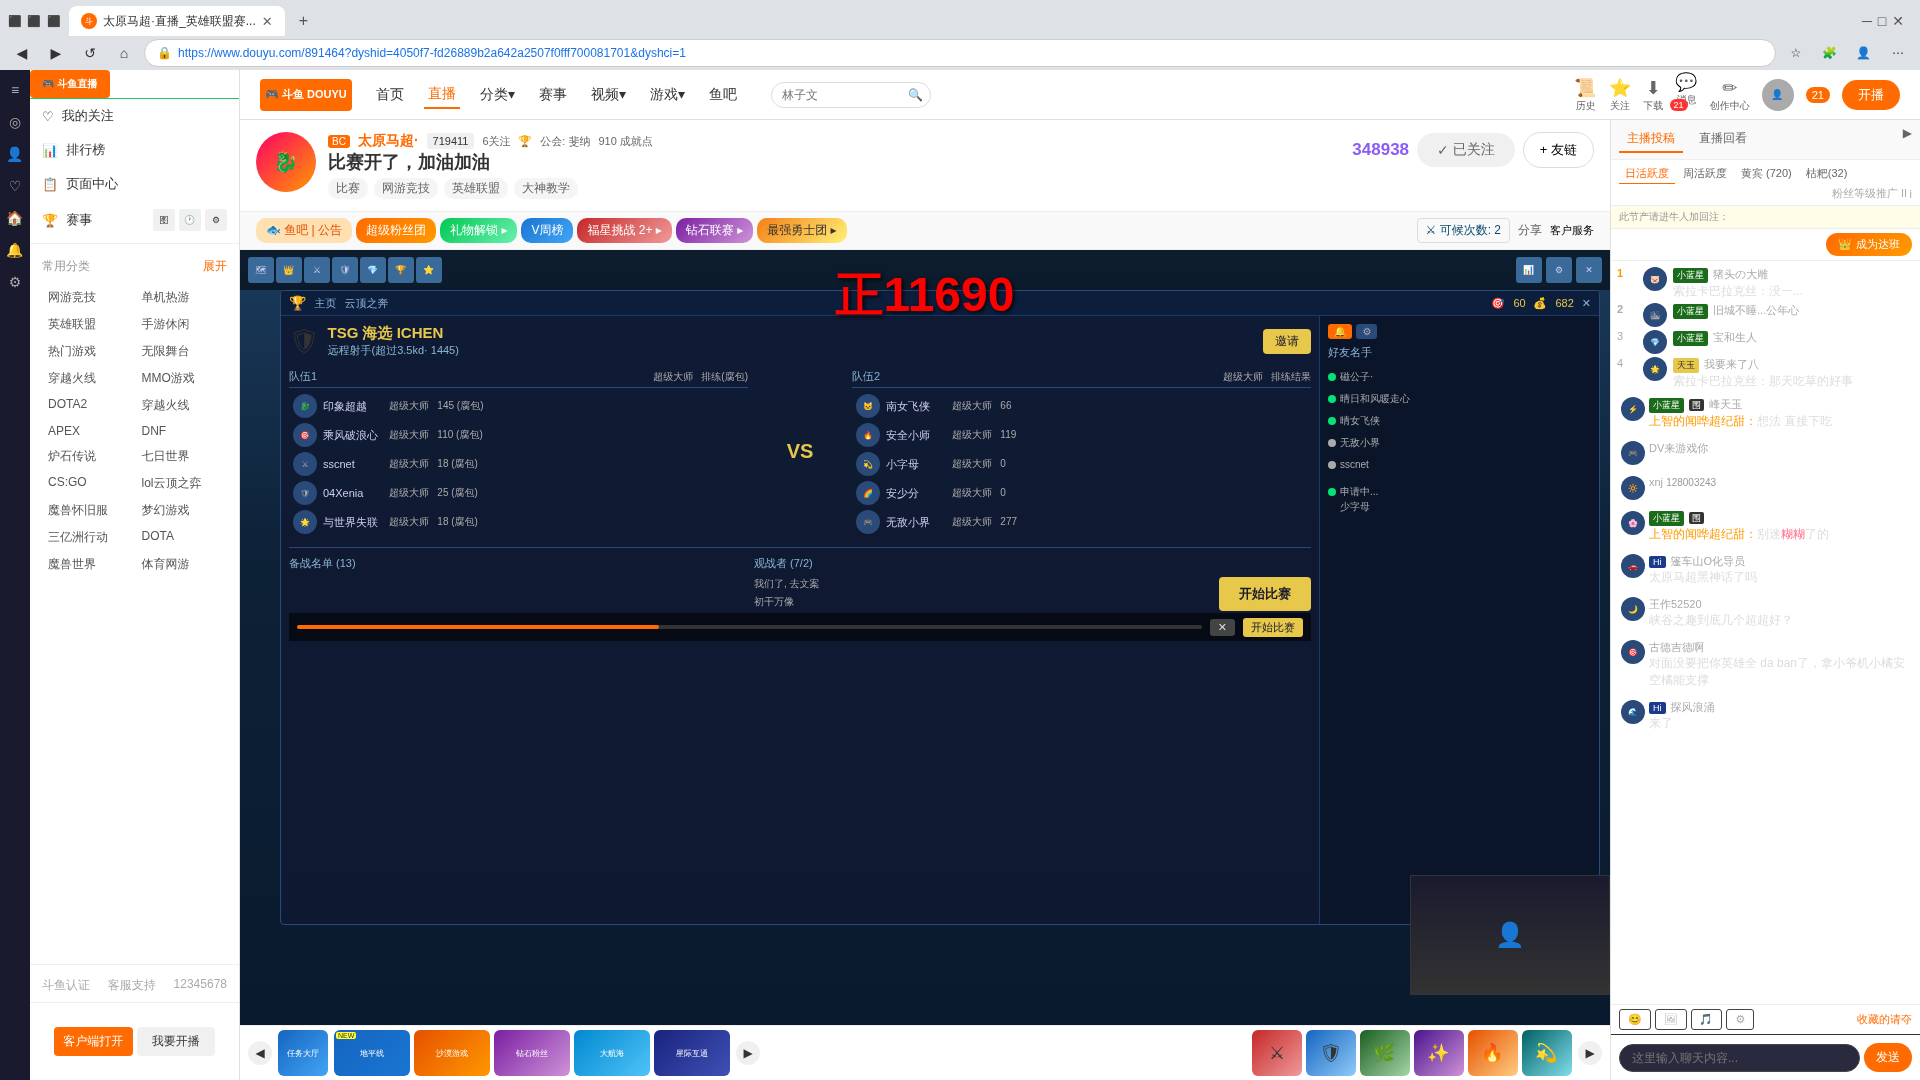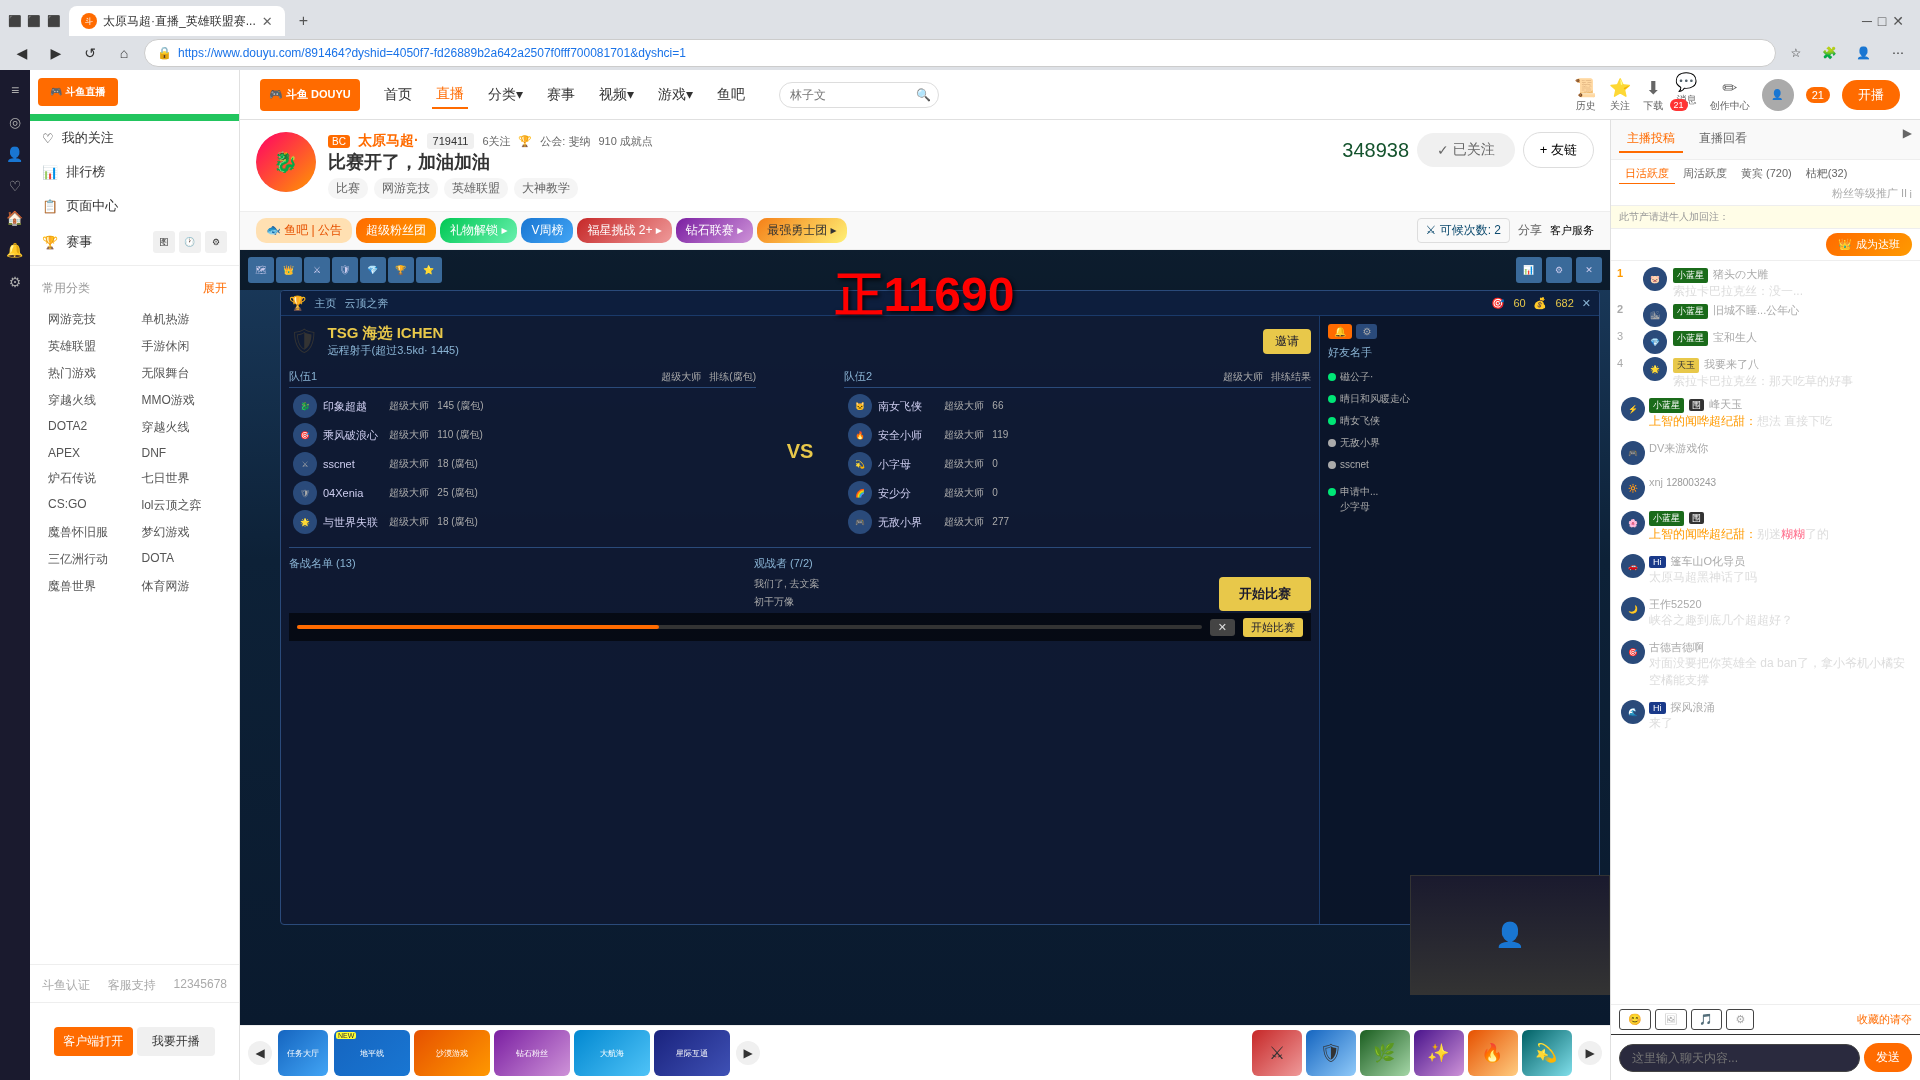--- a/index.html
+++ b/index.html
@@ -175,21 +175,21 @@
     <div class="sidebar-icon">≡</div>
     <div class="sidebar-icon">◎</div>
     <div class="sidebar-icon">👤</div>
     <div class="sidebar-icon">♡</div>
     <div class="sidebar-icon">🏠</div>
     <div class="sidebar-icon">🔔</div>
     <div class="sidebar-icon">⚙</div>
   </div>
 
   <div class="left-nav">
-    <div style="padding:8px;display:flex;align-items:center;gap:4px;border-bottom:7px solid #22c55e;">
+    <div style="display:flex;align-items:center;gap:4px;border-bottom:1px solid #22c55e;">
       <div style="width:80px;height:28px;background:#ff6b00;border-radius:4px;display:flex;align-items:center;justify-content:center;color:#fff;font-size:10px;font-weight:bold;">🎮 斗鱼直播</div>
     </div>
 
     <div class="nav-item">
       <span>♡</span>
       <span>我的关注</span>
     </div>
     <div class="nav-item">
       <span>📊</span>
       <span>排行榜</span>
@@ -250,21 +250,21 @@
     <div class="bottom-nav">
       <button class="bottom-nav-btn">客户端打开</button>
       <button class="bottom-nav-btn2">我要开播</button>
     </div>
   </div>
 
   <div class="content-area">
 
     <div class="site-header">
       <div class="site-logo">
-        <div style="width:100px;height:32px;background:#ff6b00;border-radius:4px;display:flex;align-items:center;justify-content:center;">
+        <div style="width:92px;height:32px;background:#ff6b00;border-radius:4px;display:flex;align-items:center;justify-content:center;">
           <span style="color:#fff;font-size:11px;font-weight:bold;">🎮 斗鱼 DOUYU</span>
         </div>
       </div>
       <div class="site-nav">
         <span class="site-nav-item">首页</span>
         <span class="site-nav-item active">直播</span>
         <span class="site-nav-item">分类▾</span>
         <span class="site-nav-item">赛事</span>
         <span class="site-nav-item">视频▾</span>
         <span class="site-nav-item">游戏▾</span>
@@ -324,21 +324,21 @@
             </div>
             <div class="streamer-title">比赛开了，加油加油</div>
             <div class="streamer-tags">
               <span class="streamer-tag">比赛</span>
               <span class="streamer-tag">网游竞技</span>
               <span class="streamer-tag">英雄联盟</span>
               <span class="streamer-tag">大神教学</span>
             </div>
           </div>
           <div style="display:flex;align-items:center;gap:8px;margin-left:auto;">
-            <span style="font-size:20px;color:#14532d;font-weight:normal;">348938</span>
+            <span style="font-size:17px;color:#8b5cf6;font-weight:bold;">348938</span>
             <button class="followed-btn">
               <span>✓</span>
               <span>已关注</span>
             </button>
             <button style="background:#fff;border:1px solid #ddd;border-radius:20px;padding:8px 16px;cursor:pointer;font-size:13px;">+ 友链</button>
           </div>
         </div>
 
         <div class="stream-toolbar">
           <div class="toolbar-badge" style="background:#ffe0b2;color:#e65100;">🐟 鱼吧 | 公告</div>
@@ -400,21 +400,21 @@
 
                       <div style="display:flex;align-items:center;gap:8px;margin-bottom:8px;">
                         <span style="font-size:24px;">🛡</span>
                         <div>
                           <div style="font-size:15px;font-weight:bold;color:#e8c84a;">TSG 海选 ICHEN</div>
                           <div style="font-size:11px;color:#8ab4d4;">远程射手(超过3.5kd· 1445)</div>
                         </div>
                         <button style="margin-left:auto;background:#e8c84a;color:#1a1a2e;border:none;border-radius:4px;padding:4px 12px;cursor:pointer;font-size:12px;">邀请</button>
                       </div>
 
-                      <div style="display:flex;gap:4px;margin-top:6px;">
+                      <div style="display:flex;gap:12px;margin-top:6px;">
 
                         <div style="flex:1;">
                           <div style="display:flex;justify-content:space-between;align-items:center;padding:3px 0;font-size:11px;color:#8ab4d4;border-bottom:1px solid #2a4a7a;margin-bottom:4px;">
                             <span>队伍1</span>
                             <div style="font-size:10px;color:#aaa;display:flex;gap:8px;">
                               <span>超级大师</span>
                               <span>排练(腐包)</span>
                             </div>
                           </div>
                           <div class="player-row">

